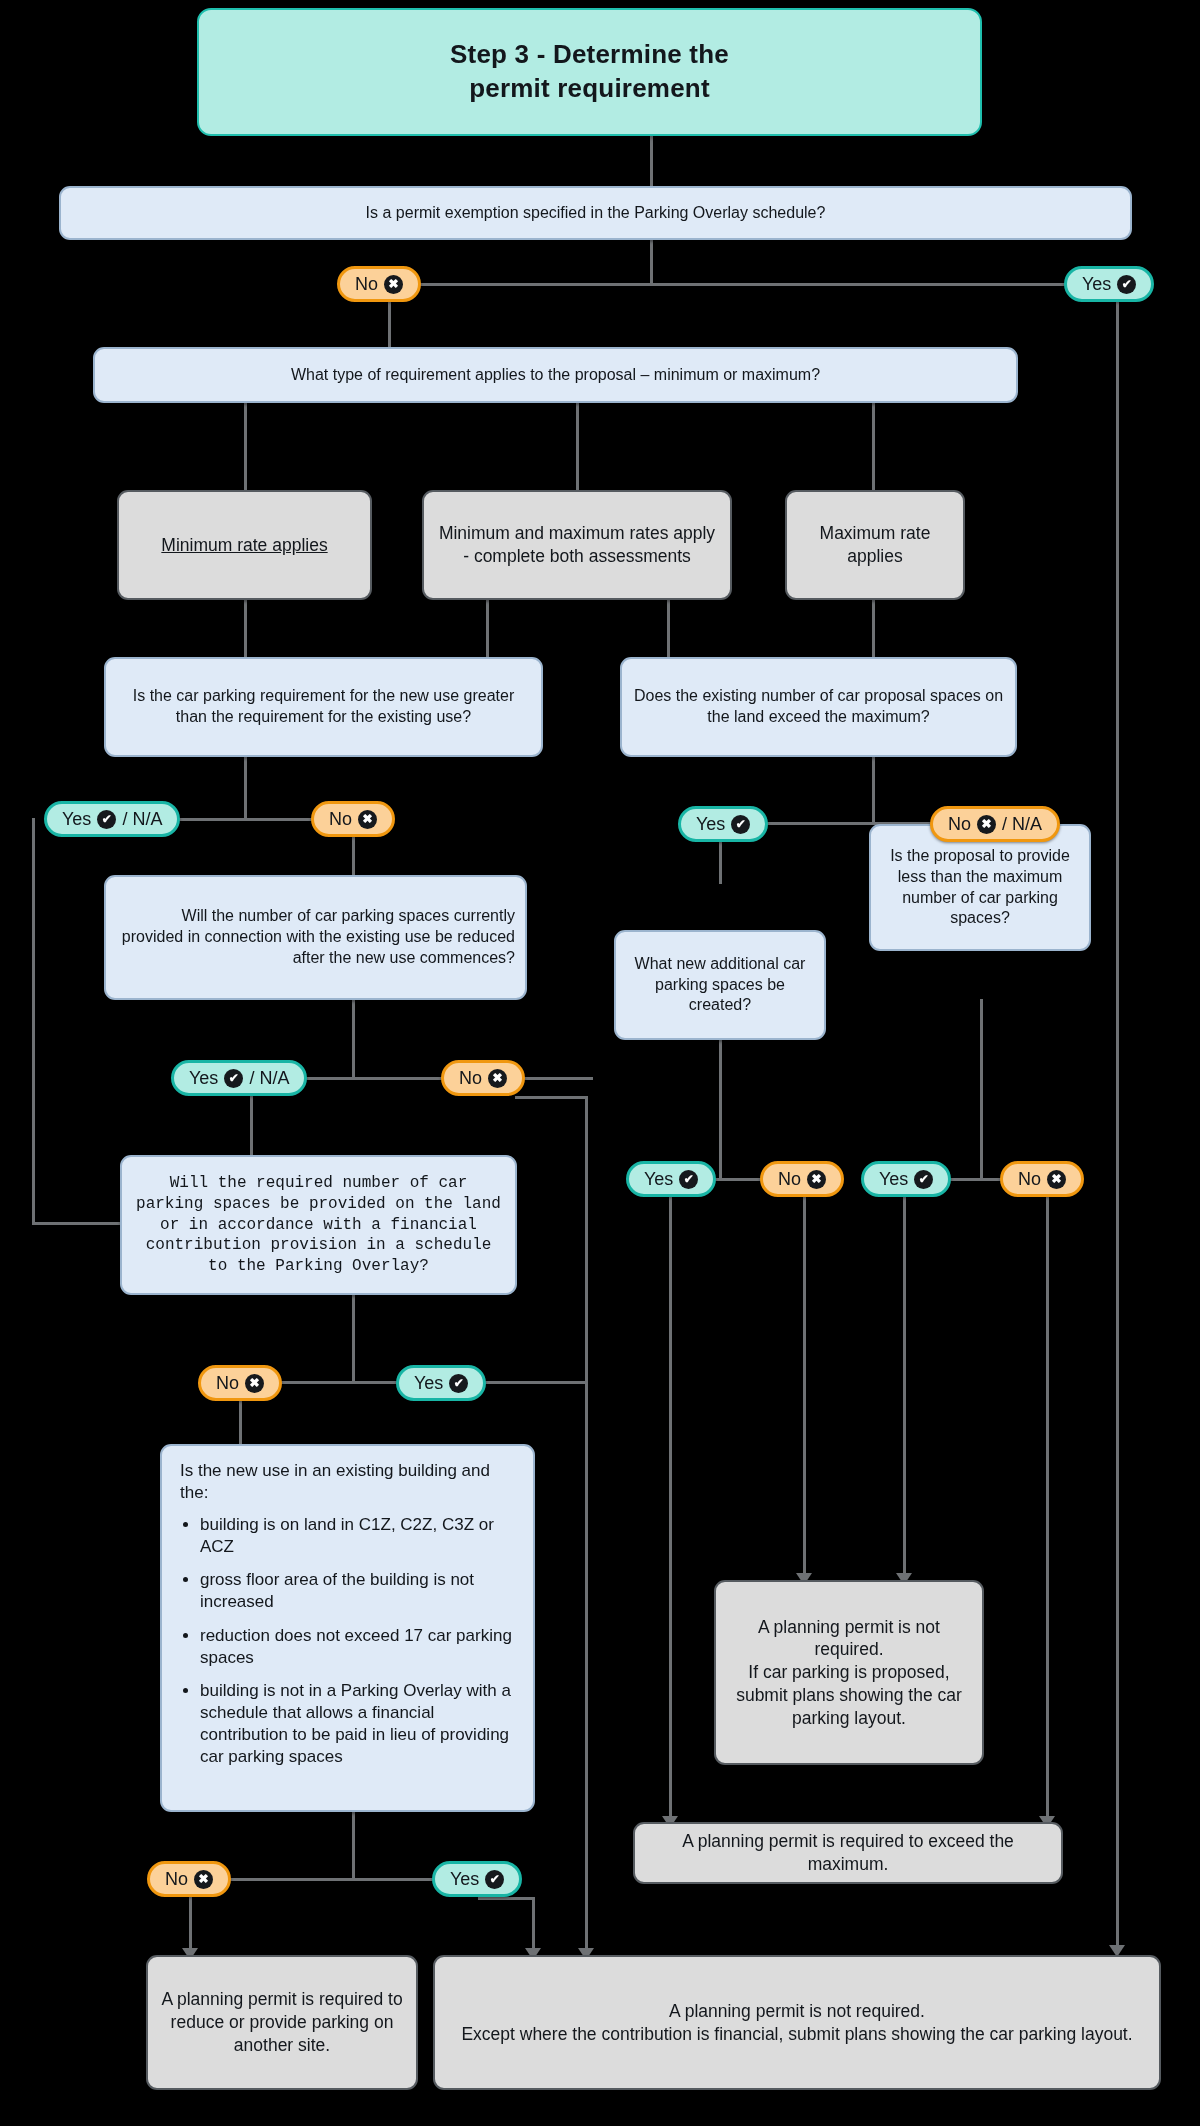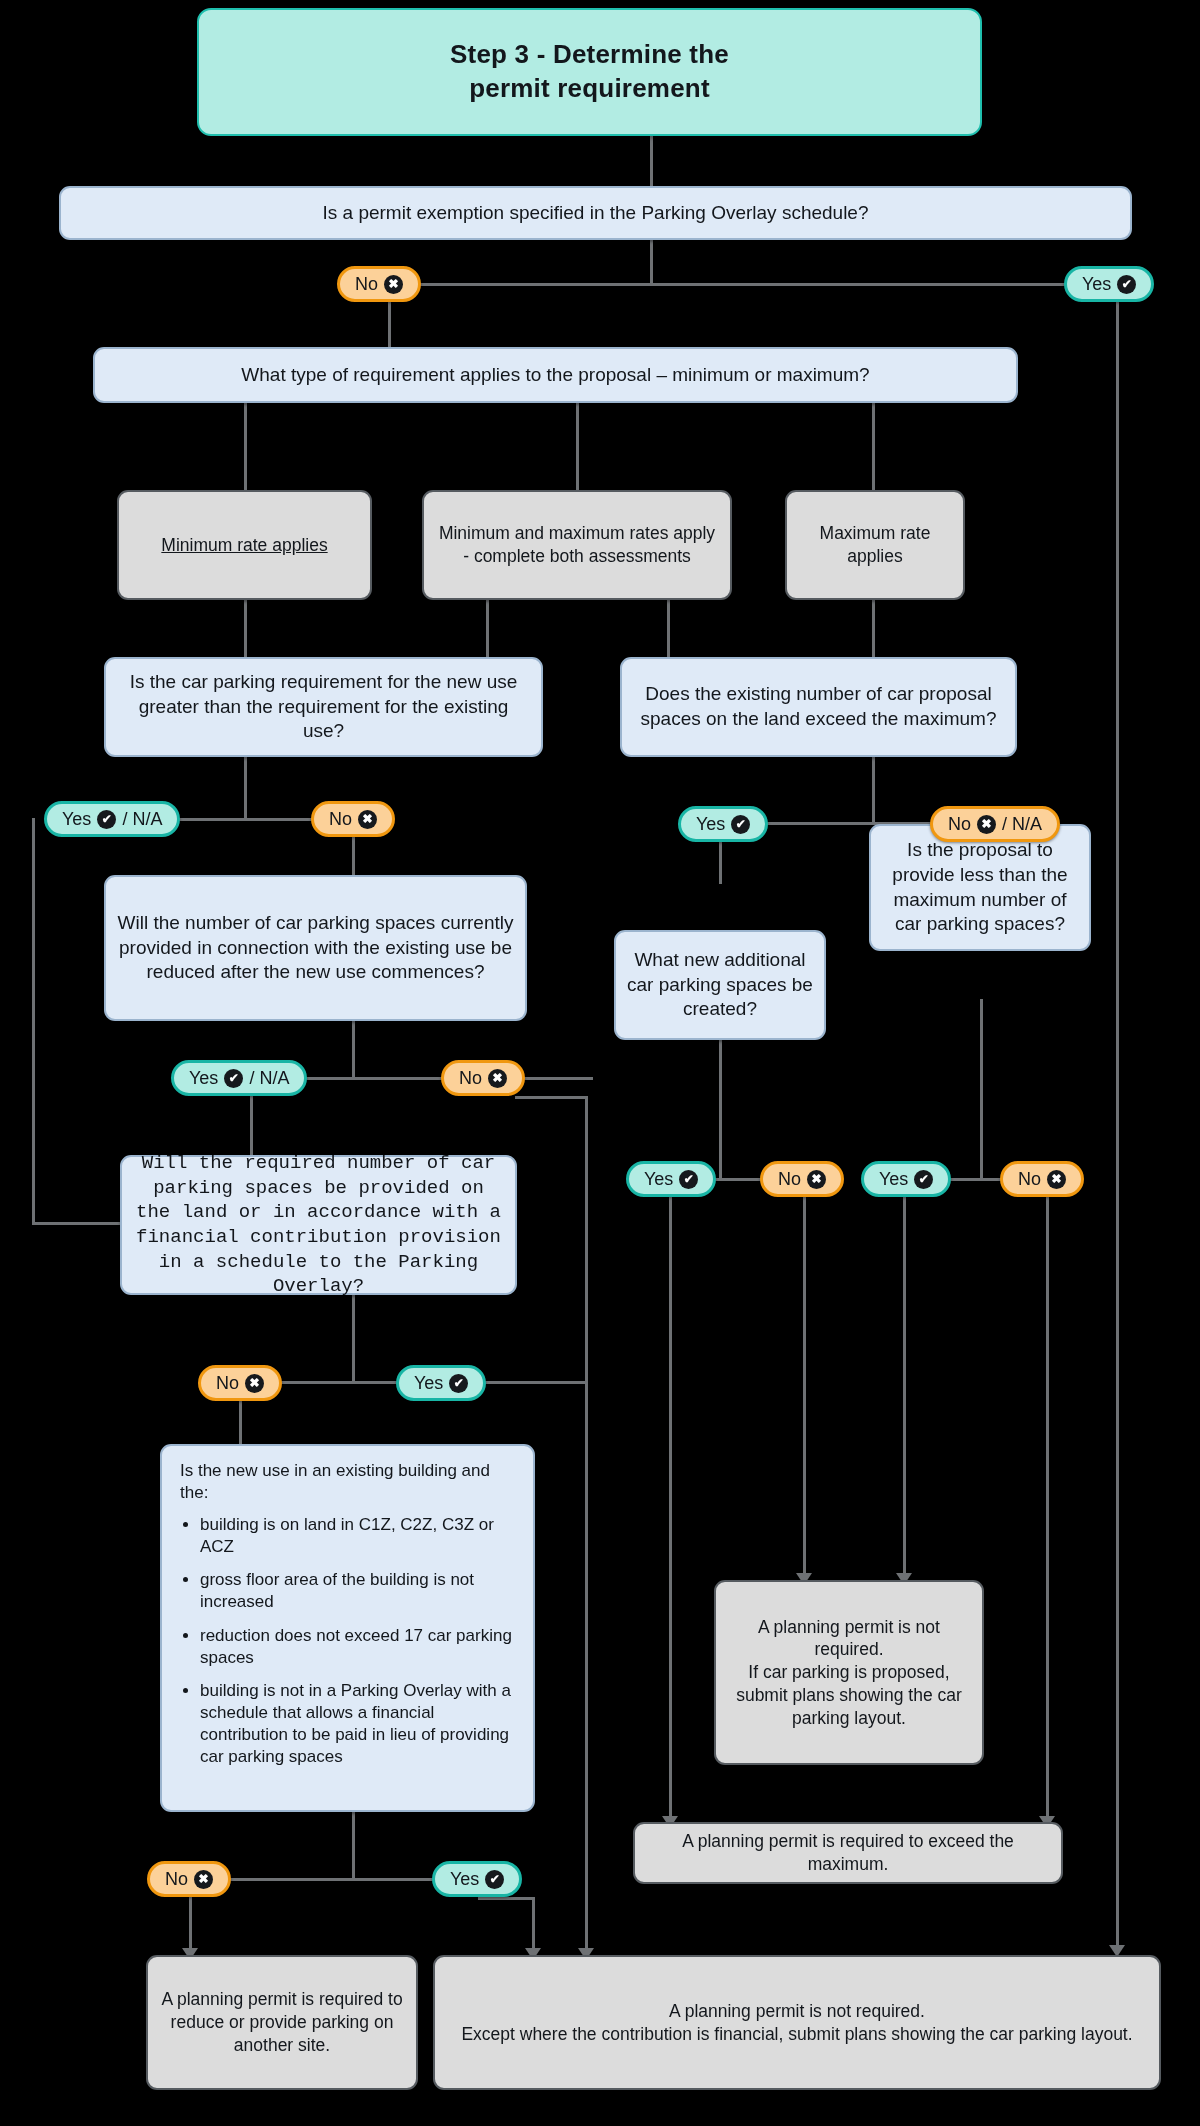--- a/index.html
+++ b/index.html
@@ -37,21 +37,21 @@
     font-weight: bold;
     font-size: 26px;
     letter-spacing: .2px;
     box-shadow: 0 2px 4px rgba(0,0,0,.35);
   }
 
   .blue-node {
     background: #dfeaf7;
     border: 2px solid #9bb4ce;
     border-radius: 11px;
-    font-size: 19px;
+    font-size: 16px;
     box-shadow: 0 2px 3px rgba(0,0,0,.4);
   }
 
   .grey-node {
     background: #dcdcdc;
     border: 2px solid #565b60;
     border-radius: 11px;
     font-size: 17.5px;
     box-shadow: 0 2px 3px rgba(0,0,0,.4);
   }
@@ -211,21 +211,21 @@
   <div class="pill pill-no" style="left:930px; top:806px;">
     <span>No</span>
     <span class="badge x">✖</span>
     <span class="suffix"> / N/A</span>
   </div>
 
   <div class="ln lnv" style="left:719px; top:842px; width:3px; height:42px;"></div>
 
   <div class="ln lnv" style="left:980px; top:842px; width:3px; height:30px;"></div>
 
-  <div class="node blue-node" style="left:104px; top:875px; width:423px; height:146px;">
+  <div class="node blue-node" style="left:104px; top:875px; width:423px; height:125px;text-align:right;">
     <span class="txt">Will the number of car parking spaces currently provided in connection with the existing use be reduced after the new use commences?</span>
   </div>
 
   <div class="node blue-node" style="left:614px; top:930px; width:212px; height:110px;">
     <span class="txt">What new additional car parking spaces be created?</span>
   </div>
 
   <div class="node blue-node" style="left:869px; top:824px; width:222px; height:127px;">
     <span class="txt">Is the proposal to provide less than the maximum number of car parking spaces?</span>
   </div>

